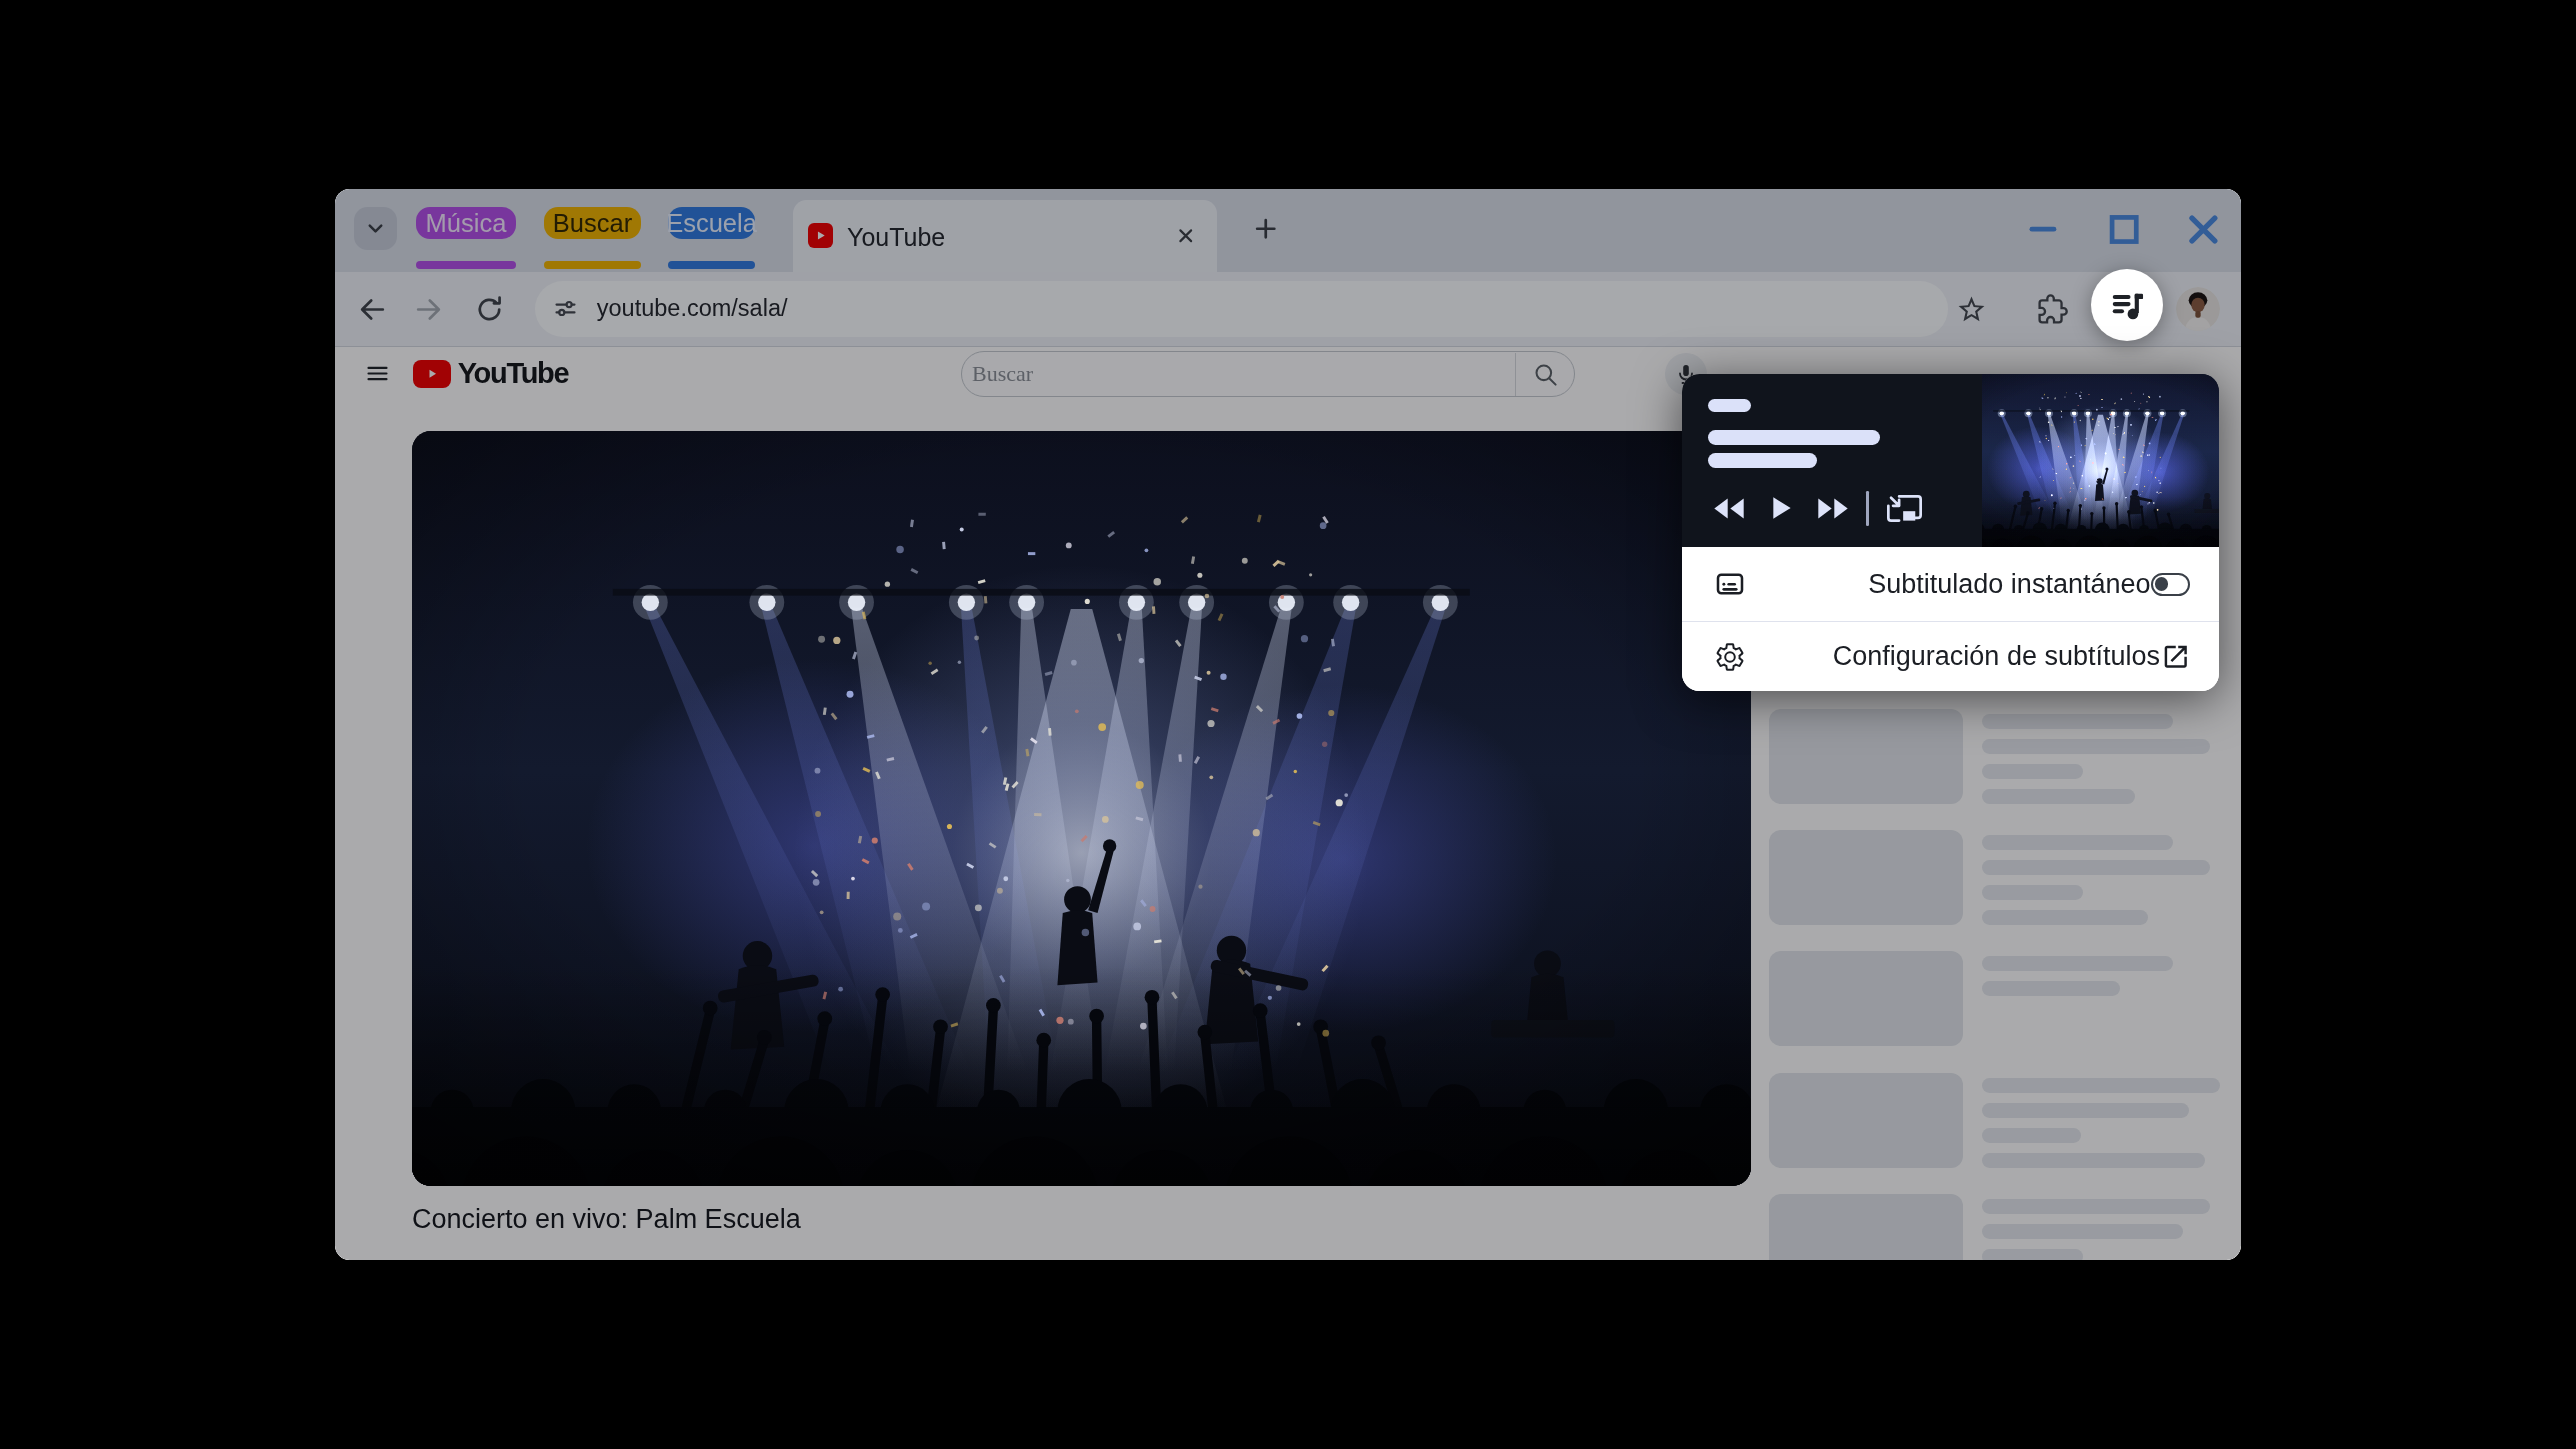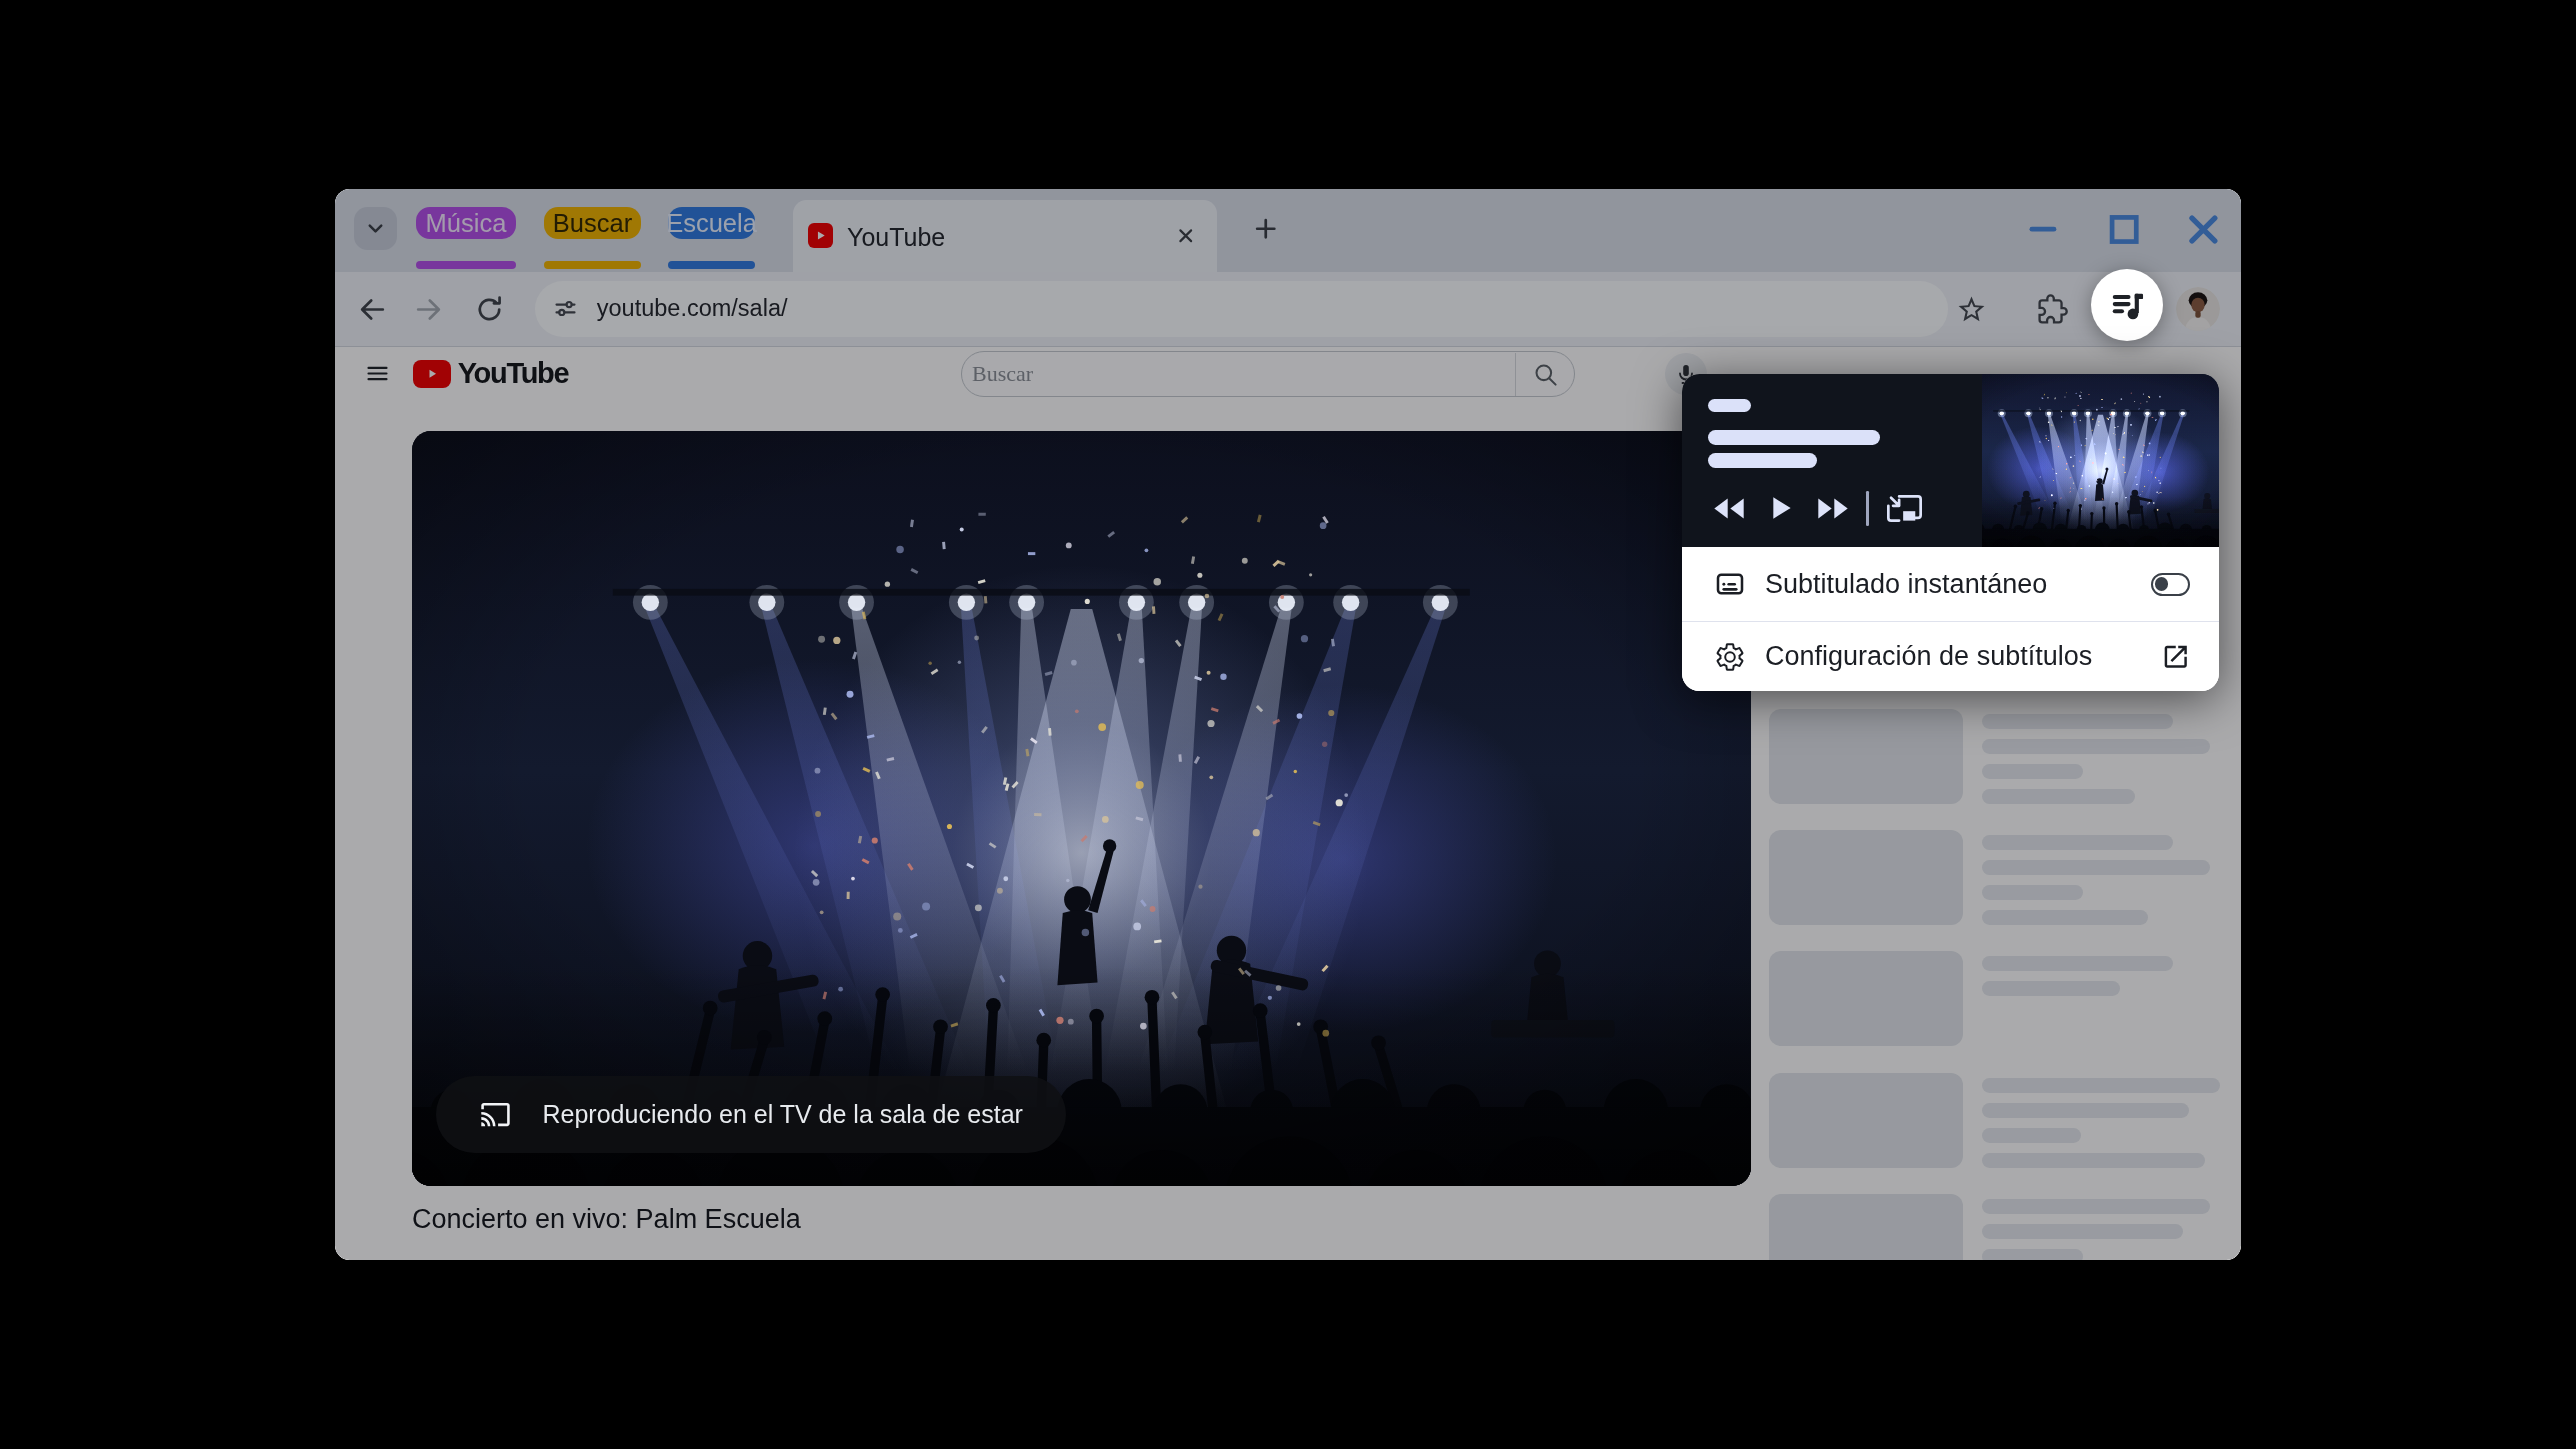--- a/index.html
+++ b/index.html
@@ -78,21 +78,21 @@
     background:#ffffff;overflow:hidden;box-shadow:0 8px 47px rgba(0,0,0,0.55);}
   #media-card{position:relative;width:537px;height:173px;background:#10141c;}
   .media-bar{position:absolute;left:26px;border-radius:7.4px;background:#dbe1f9;}
   #media-bar-source{top:25px;width:43px;height:13.4px;}
   #media-bar-title{top:56px;width:172px;height:14.8px;}
   #media-bar-artist{top:79px;width:109px;height:14.8px;}
   .mc-btn{position:absolute;top:115px;width:38px;height:38px;display:flex;align-items:center;justify-content:center;}
   #mc-divider{position:absolute;left:184px;top:117px;width:2.7px;height:35px;border-radius:1.3px;background:#b9c0da;opacity:.85;}
   #media-artwork{position:absolute;right:0;top:0;width:237px;height:173px;overflow:hidden;}
   #media-artwork svg.scene{width:100%;height:100%;filter:brightness(1.5) saturate(1.15);}
-  .popup-row{position:relative;width:537px;display:flex;align-items:center;background:#fff;}
+  .popup-row{position:relative;width:537px;display:flex;align-items:center;background:#fff;text-align:right;}
   #row-caption{height:74px;}
   #row-settings{height:69px;}
   .row-icon{margin-left:32px;width:32px;height:32px;display:flex;align-items:center;justify-content:center;flex:0 0 auto;}
   .row-label{margin-left:19px;font-size:27px;color:#1b1e24;flex:1;}
   #popup-divider{height:1.3px;background:#dfe2ed;}
   
   #caption-toggle{margin-right:29.5px;width:35px;height:19px;border:2.7px solid #3a4048;border-radius:12px;
     position:relative;flex:0 0 auto;}
   #caption-toggle .knob{position:absolute;left:2px;top:2.7px;width:13.4px;height:13.4px;border-radius:50%;background:#3a4048;}
   #settings-open{margin-right:28px;width:31px;height:31px;display:flex;align-items:center;justify-content:center;flex:0 0 auto;}
@@ -507,26 +507,20 @@
             <circle cx="491.999445669353" cy="441.18078185012564" r="2.2" fill="#e6e2f0" opacity="0.42"></circle>
             <rect x="303.38410902768373" y="331.6979745682329" width="2.2" height="5.5" transform="rotate(134 303.38410902768373 331.6979745682329)" fill="#eae7da" opacity="0.68"></rect>
             <rect x="372.6888836361468" y="66.1698388075456" width="2.2" height="5.5" transform="rotate(8 372.6888836361468 66.1698388075456)" fill="#ccd3ec" opacity="0.56"></rect>
             <rect x="376.7302050255239" y="375.0361188361421" width="2.2" height="5.5" transform="rotate(65 376.7302050255239 375.0361188361421)" fill="#aebcf2" opacity="0.76"></rect>
             <rect x="559.5833596773446" y="379.76928232004866" width="2.2" height="5.5" transform="rotate(82 559.5833596773446 379.76928232004866)" fill="#eae7da" opacity="0.93"></rect>
             <circle cx="649.8813933692873" cy="124.09589687129483" r="1.5" fill="#c97b6e" opacity="0.85"></circle>
             <rect x="339.3290003761649" y="140.28755336534232" width="2.2" height="5.5" transform="rotate(167 339.3290003761649 140.28755336534232)" fill="#e0ba56" opacity="0.63"></rect>
             <circle cx="320.09191904217005" cy="416.9406781112775" r="1.8" fill="#aebcf2" opacity="0.48"></circle>
           </g>
         </svg>
-      <div id="cast-overlay">
-        <svg width="35" height="31" viewBox="0 0 24 24">
-          <path d="M21 3H3c-1.1 0-2 .9-2 2v3h2V5h18v14h-7v2h7c1.1 0 2-.9 2-2V5c0-1.1-.9-2-2-2zM1 18v3h3c0-1.66-1.34-3-3-3zM1 14v2c2.76 0 5 2.24 5 5h2c0-3.87-3.13-7-7-7zM1 10v2c4.97 0 9 4.03 9 9h2c0-6.08-4.93-11-11-11z" fill="#f2f4f7"></path>
-        </svg>
-        <span id="cast-overlay-text">Reproduciendo en el TV de la sala de estar</span>
-      </div>
     </div>
 
     <div id="video-title">Concierto en vivo: Palm Escuela</div>
 
     <div id="sidebar">
         <div class="sk-item" style="top: 240px;">
           <div class="sk-thumb"></div>
           <div class="sk-line" style="top: 5.4px; width: 191px;"></div>
           <div class="sk-line" style="top: 30px; width: 228px;"></div>
           <div class="sk-line" style="top: 55px; width: 101px;"></div>

